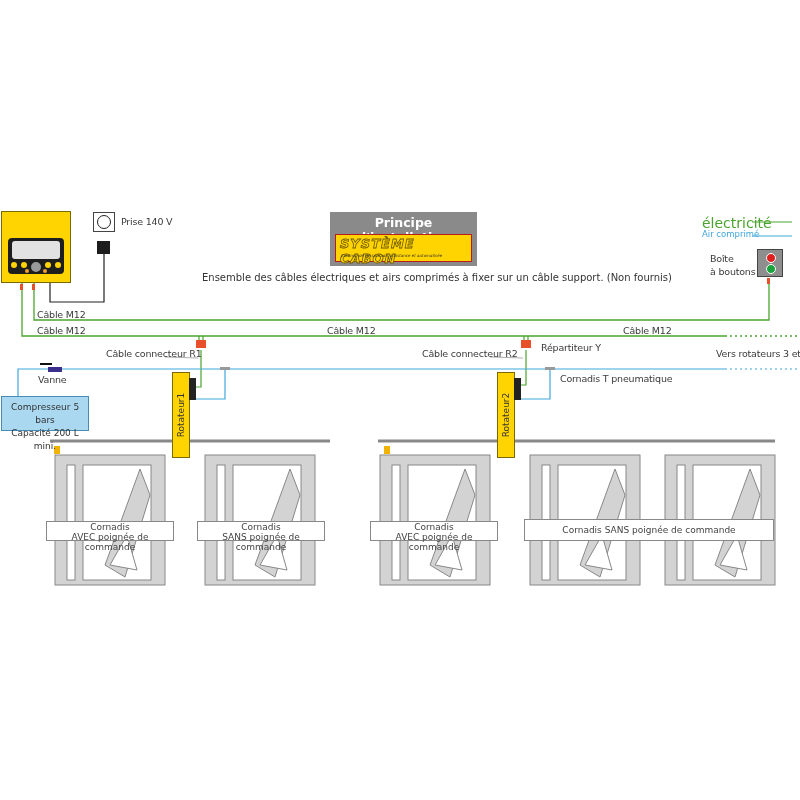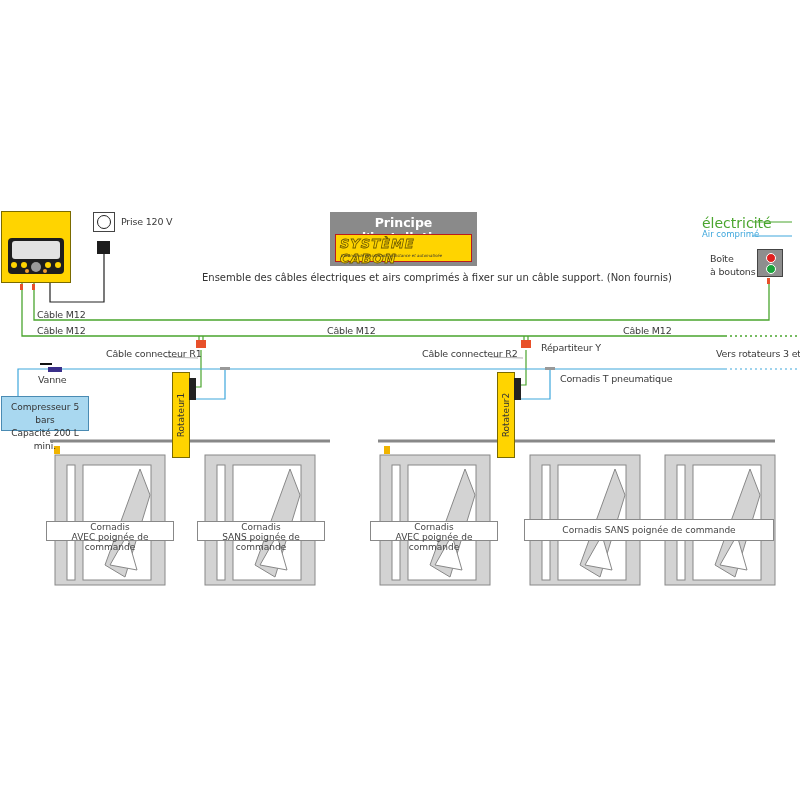--- a/index.html
+++ b/index.html
@@ -131,21 +131,21 @@
     <div class="dot s" style="left:17px;top:31px"></div>
     <div class="dot s" style="left:35px;top:31px"></div>
     <div class="knob"></div>
   </div>
 </div>
 
 <div class="socket">
     <div class="socket-c"></div>
   </div>
 <div class="plug"></div>
-<div class="lbl" style="left:121px;top:216px">Prise 120 V</div>
+<div class="lbl" style="left:121px;top:216px">Prise 140 V</div>
 
 <div class="title-box">
   <div class="title-text">Principe d'installation</div>
   <div class="logo">
     <div class="logo-main">SYSTÈME CABON</div>
     <div class="logo-sub">Commande de cornadis à distance et automatisée</div>
   </div>
 </div>
 <div class="caption">Ensemble des câbles électriques et airs comprimés à fixer sur un câble support. (Non fournis)</div>
 

